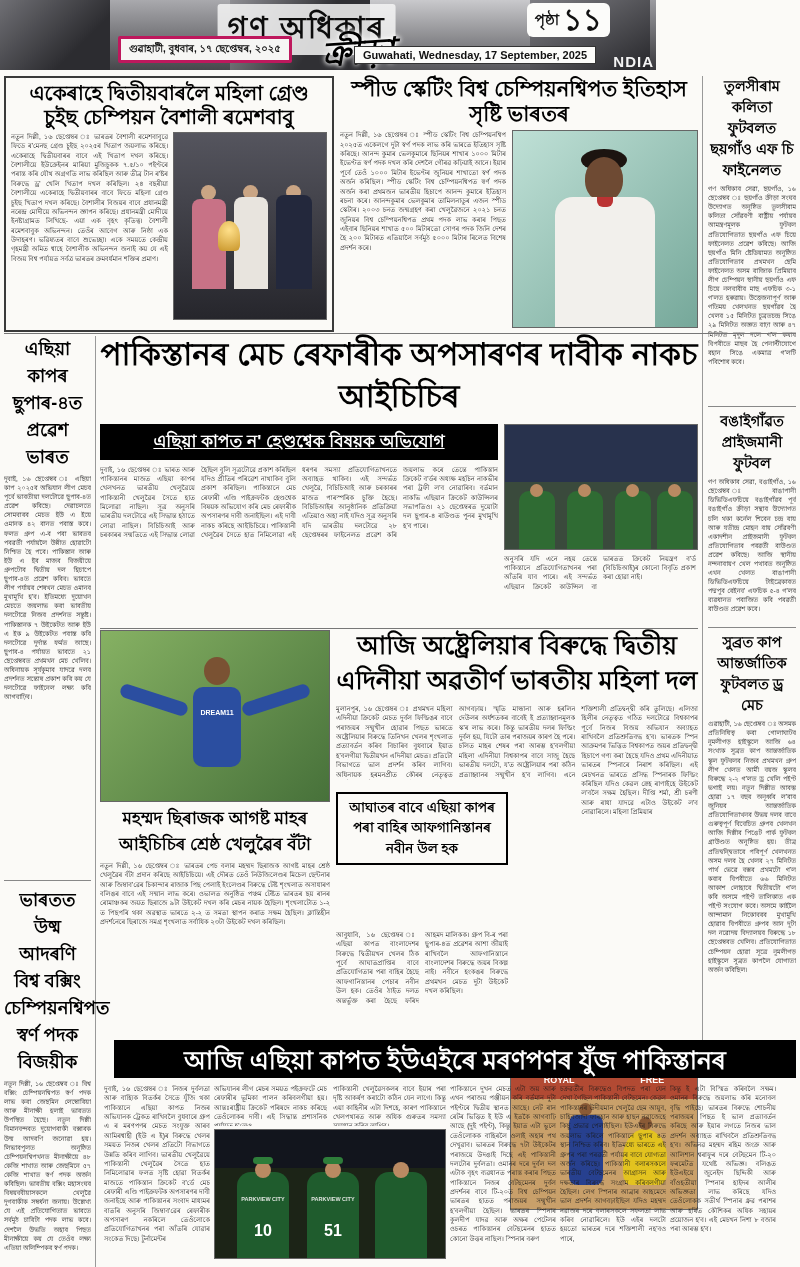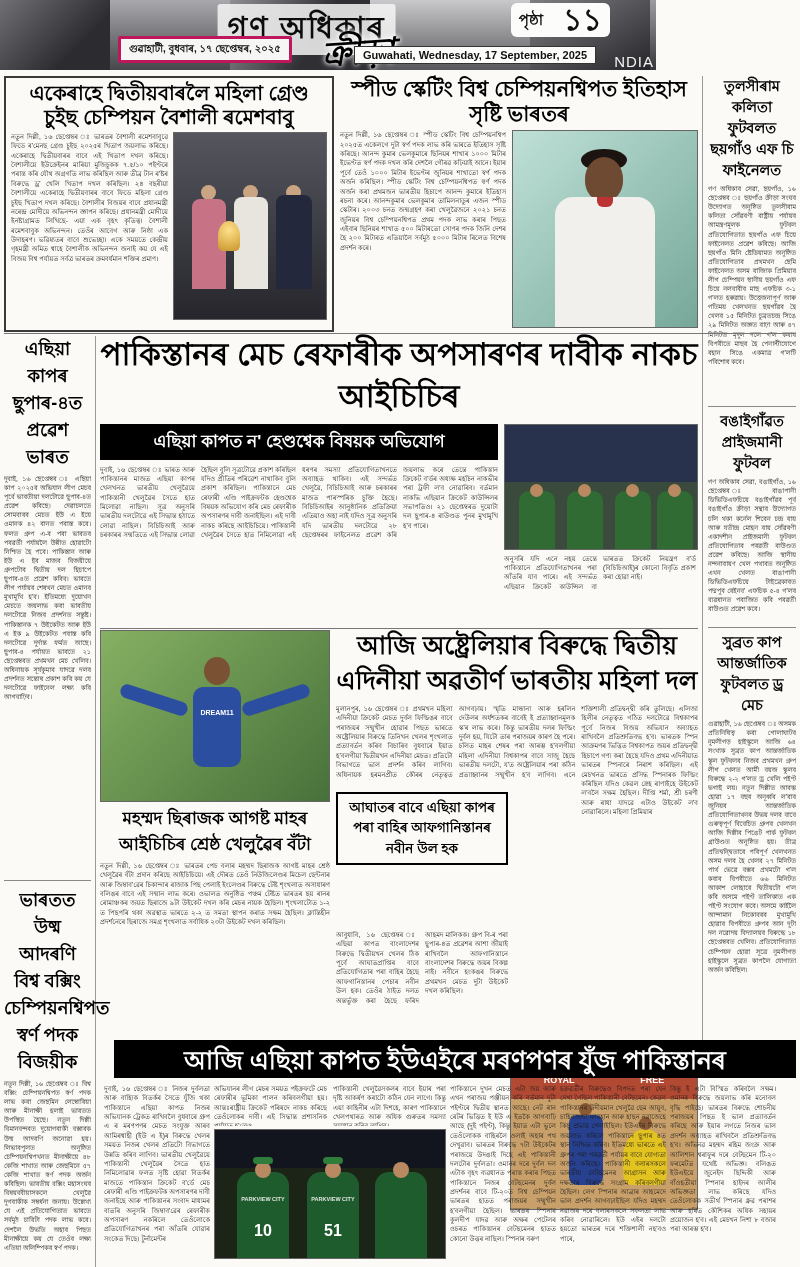--- a/index.html
+++ b/index.html
@@ -15,26 +15,26 @@
   .collage div:nth-child(4){left:370px;width:160px;background:linear-gradient(180deg,#c9c9cc,#58585c);}
   .collage div:nth-child(5){left:530px;width:120px;background:linear-gradient(150deg,#7d7d82,#26262a);}
   .collage div:nth-child(6){left:650px;width:150px;background:linear-gradient(180deg,#9b9ba0,#38383c);}
   .mast-title{position:absolute;left:50%;top:4px;transform:translateX(-62%);font-size:30px;font-weight:bold;
       color:#0c0c0c;background:rgba(245,245,245,.85);padding:0 10px;border-radius:3px;letter-spacing:2px;white-space:nowrap;}
   .mast-script{position:absolute;left:50%;top:26px;transform:translateX(-8%) rotate(-4deg);font-size:34px;font-weight:bold;
       font-style:italic;color:#000;text-shadow:0 0 4px #fff,0 0 6px #fff;white-space:nowrap;}
   .mast-date-as{position:absolute;left:118px;bottom:7px;background:#f6f6f4;border:3px solid #be185d;
       font-size:10px;font-weight:bold;padding:2px 8px;border-radius:2px;white-space:nowrap;}
   .mast-page{position:absolute;right:46px;top:3px;background:#fcfcfa;border-radius:6px;padding:2px 8px;
-      display:flex;align-items:center;gap:20px;}
+      display:flex;align-items:center;gap:4px;}
   .mast-page .lbl{font-size:15px;font-weight:bold;}
   .mast-page .num{font-size:30px;font-weight:bold;line-height:30px;}
   .mast-date-en{position:absolute;right:60px;bottom:6px;background:#fcfcfa;border:1px solid #333;
       font-size:11px;font-weight:bold;padding:2px 8px;white-space:nowrap;}
-  .mast-ndia{position:absolute;right:2px;bottom:0px;color:#f3f3f3;font-size:15px;font-weight:normal;letter-spacing:1px;margin-left:44px;}
+  .mast-ndia{position:absolute;right:2px;bottom:0px;color:#f3f3f3;font-size:15px;font-weight:bold;letter-spacing:1px;margin-left:44px;}
   
   .abs{position:absolute;box-sizing:border-box;}
   .bodytext{font-size:6.6px;line-height:1.42;text-align:justify;overflow:hidden;color:#1a1a1a;}
   .hl{font-weight:bold;text-align:center;color:#000;}
   .rule-h{position:absolute;height:1px;background:#777;}
   
   .artA{left:4px;top:76px;width:330px;height:256px;border:2px solid #3a3a3a;padding:3px 5px;}
   .artA .hl{font-size:20px;line-height:1.2;}
   .artA-row{display:flex;gap:5px;margin-top:3px;}
   .artA-row .bodytext{flex:1;height:190px;}
@@ -63,21 +63,21 @@
   .rc-sep{height:1px;background:#888;margin:4px 0;}
   
   .lc{left:4px;top:336px;width:92px;}
   .lc .hl{font-size:18px;line-height:1.5;}
   .lc .bodytext{font-size:6.4px;margin-top:3px;}
   
   .artH{left:100px;top:334px;width:598px;}
   .artH .hl{font-size:31px;line-height:1.35;}
   .h-row{display:flex;gap:6px;margin-top:6px;}
   .h-left{width:398px;}
-  .kicker{background:#000;color:#fff;font-size:17px;font-weight:bold;text-align:center;padding:4px 2px;}
+  .kicker{background:#000;color:#fff;font-size:17px;font-weight:bold;text-align:center;padding:4px 2px;text-decoration:underline;}
   .h-body{column-count:4;column-gap:6px;height:164px;margin-top:5px;}
   .h-right{width:192px;}
   .ph-pak{width:192px;height:124px;background:linear-gradient(180deg,#28324d 46%,#3a4a3c 46%);}
   .ph-pak .pl{position:absolute;bottom:0;width:36px;height:58px;background:#2f6b33;border-radius:10px 10px 0 0;}
   .ph-pak .hd{position:absolute;bottom:52px;width:13px;height:13px;border-radius:50%;background:#b98a62;}
   .h-under{width:192px;column-count:2;column-gap:6px;height:66px;margin-top:4px;}
   
   .ph-siraj{left:100px;top:630px;width:230px;height:172px;background:linear-gradient(135deg,#86b163,#47713a);}
   .ph-siraj .arm{position:absolute;top:62px;width:70px;height:14px;background:#2b4ea0;border-radius:7px;}
   .ph-siraj .torso{position:absolute;left:92px;top:56px;width:48px;height:80px;background:#2b4ea0;border-radius:10px;}

